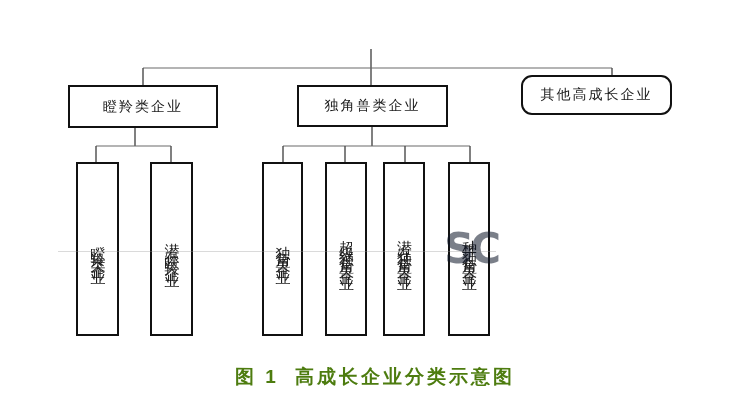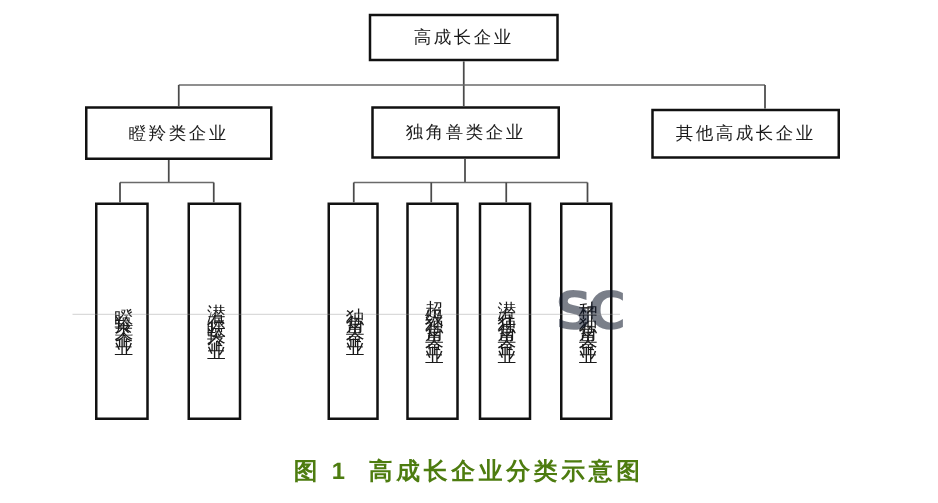--- a/index.html
+++ b/index.html
@@ -34,21 +34,21 @@
 
   .h-node {
     font-size: 14px;
     letter-spacing: 2px;
     white-space: nowrap;
   }
 
   .root-node   { left: 295px; top: 11px;  width: 152px; height: 38px; }
   .branch-0    { left: 68px;  top: 85px;  width: 150px; height: 43px; }
   .branch-1    { left: 297px; top: 85px;  width: 151px; height: 42px; }
-  .branch-2    { left: 521px; top: 87px;  width: 151px; height: 40px; }
+  .branch-2    { left: 521px; top: 75px;  width: 151px; height: 40px; border-radius: 11px; }
 
   .leaf {
     top: 162px;
     height: 174px;
   }
   .leaf span {
     writing-mode: vertical-rl;
     text-orientation: upright;
     font-size: 15px;
     letter-spacing: 6px;
@@ -114,23 +114,20 @@
     <path d="M171,146 L171,162" stroke="#4a4a4a" stroke-width="1.4" fill="none"></path>
 
     <path d="M372,127 L372,146" stroke="#4a4a4a" stroke-width="1.4" fill="none"></path>
     <path d="M283,146 L470,146" stroke="#6a6a6a" stroke-width="1.2" fill="none"></path>
     <path d="M283,146 L283,162" stroke="#4a4a4a" stroke-width="1.4" fill="none"></path>
     <path d="M345,146 L345,162" stroke="#4a4a4a" stroke-width="1.4" fill="none"></path>
     <path d="M405,146 L405,162" stroke="#4a4a4a" stroke-width="1.4" fill="none"></path>
     <path d="M470,146 L470,162" stroke="#4a4a4a" stroke-width="1.4" fill="none"></path>
   </svg>
 
-  <div class="node h-node root-node">
-    <span>高成长企业</span>
-  </div>
 
   <div class="node h-node branch-0">
     <span>瞪羚类企业</span>
   </div>
   <div class="node h-node branch-1">
     <span>独角兽类企业</span>
   </div>
   <div class="node h-node branch-2">
     <span>其他高成长企业</span>
   </div>

